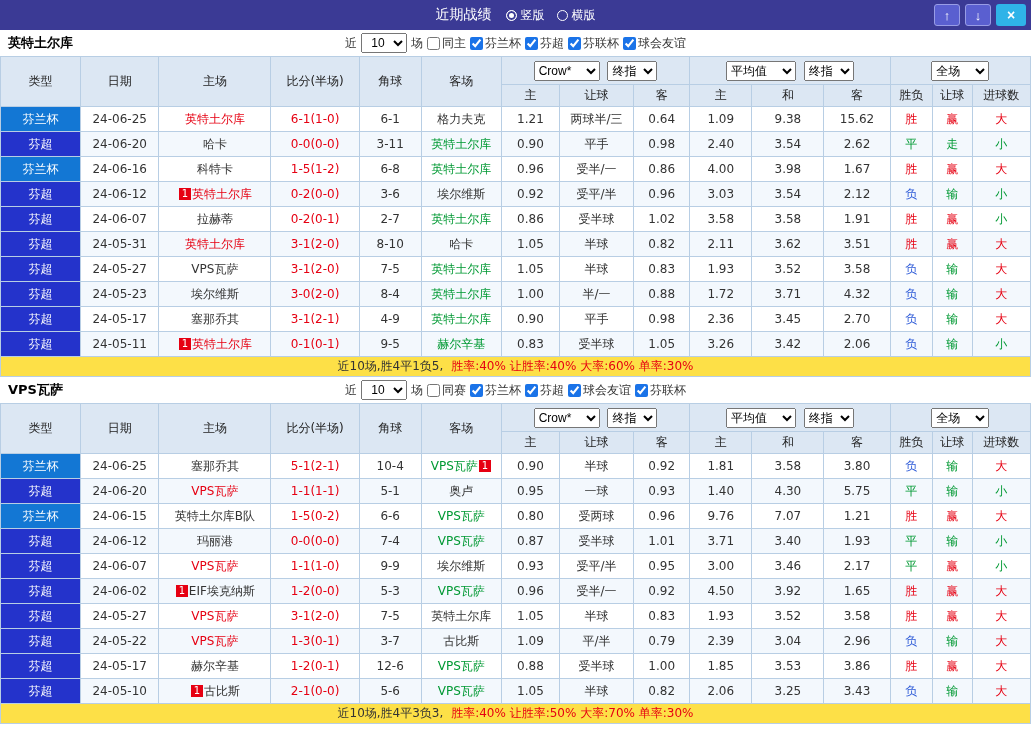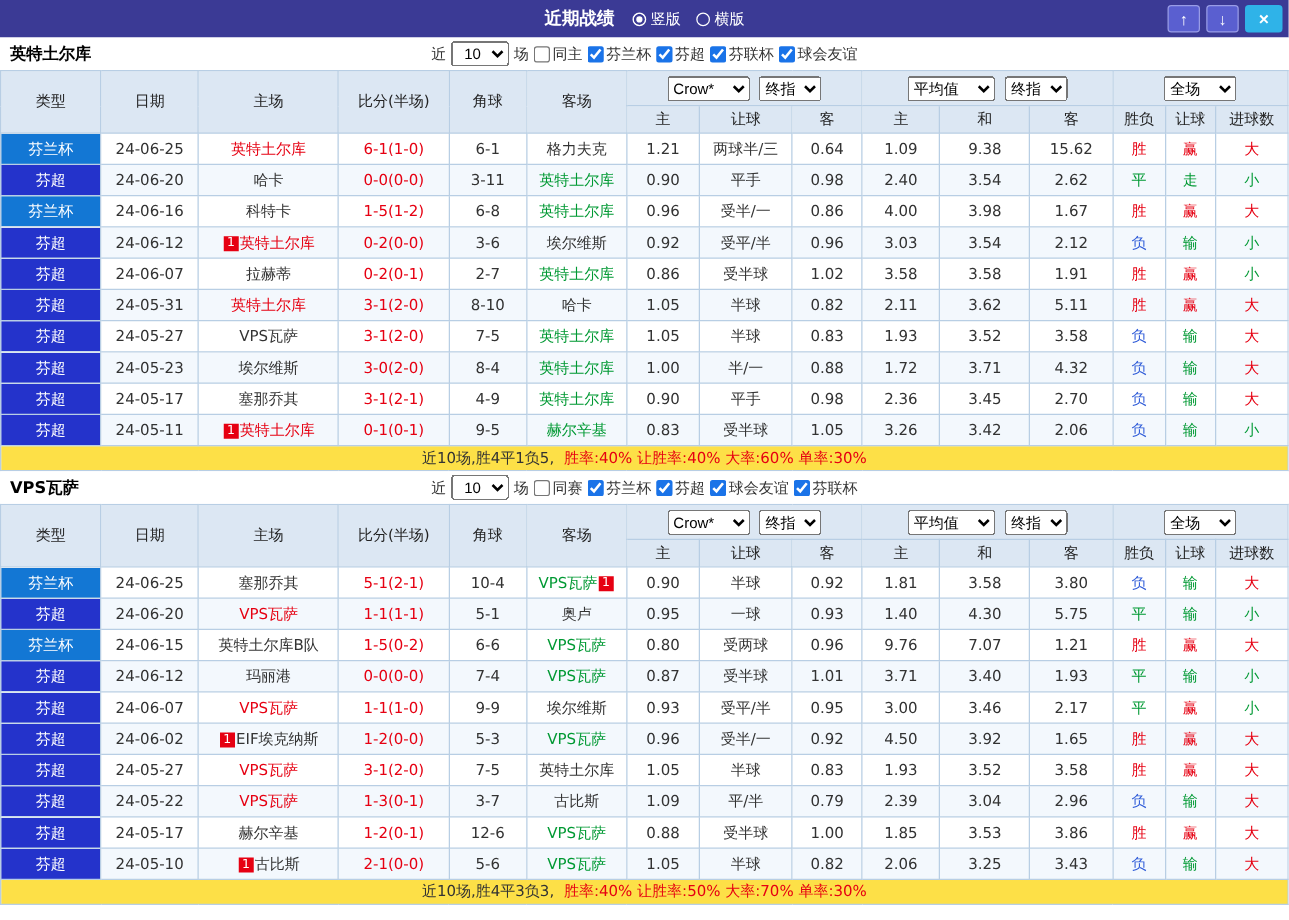--- a/index.html
+++ b/index.html
@@ -7,21 +7,21 @@
   body {
     width:1031px; height:736px; overflow:hidden;
     font-family:"DejaVu Sans","Liberation Sans",sans-serif;
     font-size:12px; color:#333;
   }
   
   .topbar {
     height:30px; background:var(--topbar-bg,#3b3a95); color:#fff;
     display:flex; align-items:center; justify-content:center; position:relative;
   }
-  .topbar .title { font-weight:bold; font-size:14px; margin-right:14px; }
+  .topbar .title { font-weight:normal; font-size:14px; margin-right:14px; }
   .radio-group { display:flex; align-items:center; gap:12px; }
   .radio { display:flex; align-items:center; gap:4px; cursor:pointer;justify-content:flex-end; }
   .rdot { width:11px; height:11px; border-radius:50%; border:1px solid #fff; display:inline-block; }
   .rdot.on { background:#fff; box-shadow:inset 0 0 0 2px var(--topbar-bg,#3b3a95); }
   .topbar-btns { position:absolute; right:5px; top:4px; display:flex; gap:5px; }
   .nav-btn {
     width:26px; height:22px; background:var(--nav-bg,#5a5fd0); color:#fff;
     border:1px solid var(--nav-border,#989ce6); border-radius:3px; font-size:13px; cursor:pointer;
   }
   .close-btn {
@@ -259,21 +259,21 @@
           <td>24-05-31</td>
           <td class="team"><span class="name c-red">英特土尔库</span></td>
           <td class="score">3-1(2-0)</td>
           <td>8-10</td>
           <td class="team"><span class="name c-black">哈卡</span></td>
           <td>1.05</td>
           <td>半球</td>
           <td>0.82</td>
           <td>2.11</td>
           <td>3.62</td>
-          <td>5.11</td>
+          <td>3.51</td>
           <td class="c-red">胜</td>
           <td class="c-red">赢</td>
           <td class="c-red">大</td>
         </tr>
         <tr>
           <td class="type super">芬超</td>
           <td>24-05-27</td>
           <td class="team"><span class="name c-black">VPS瓦萨</span></td>
           <td class="score">3-1(2-0)</td>
           <td>7-5</td>

